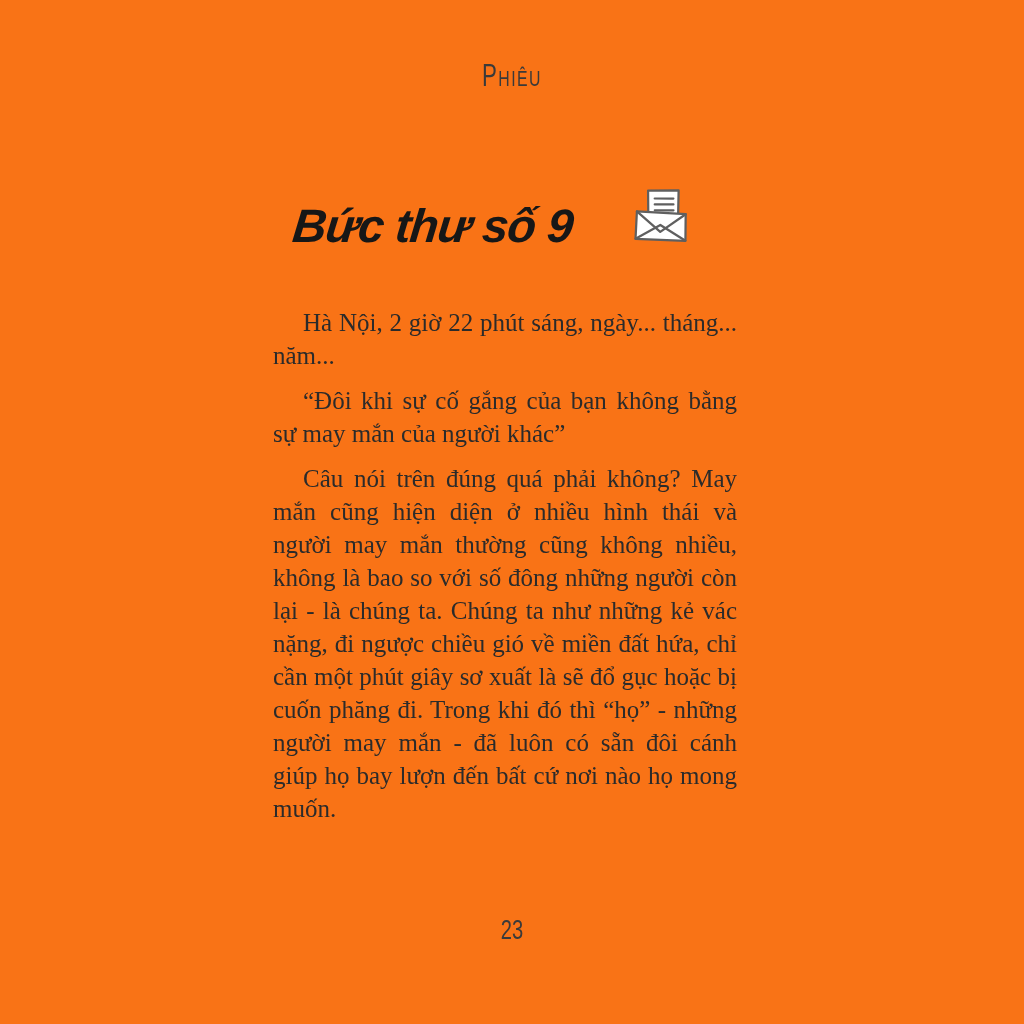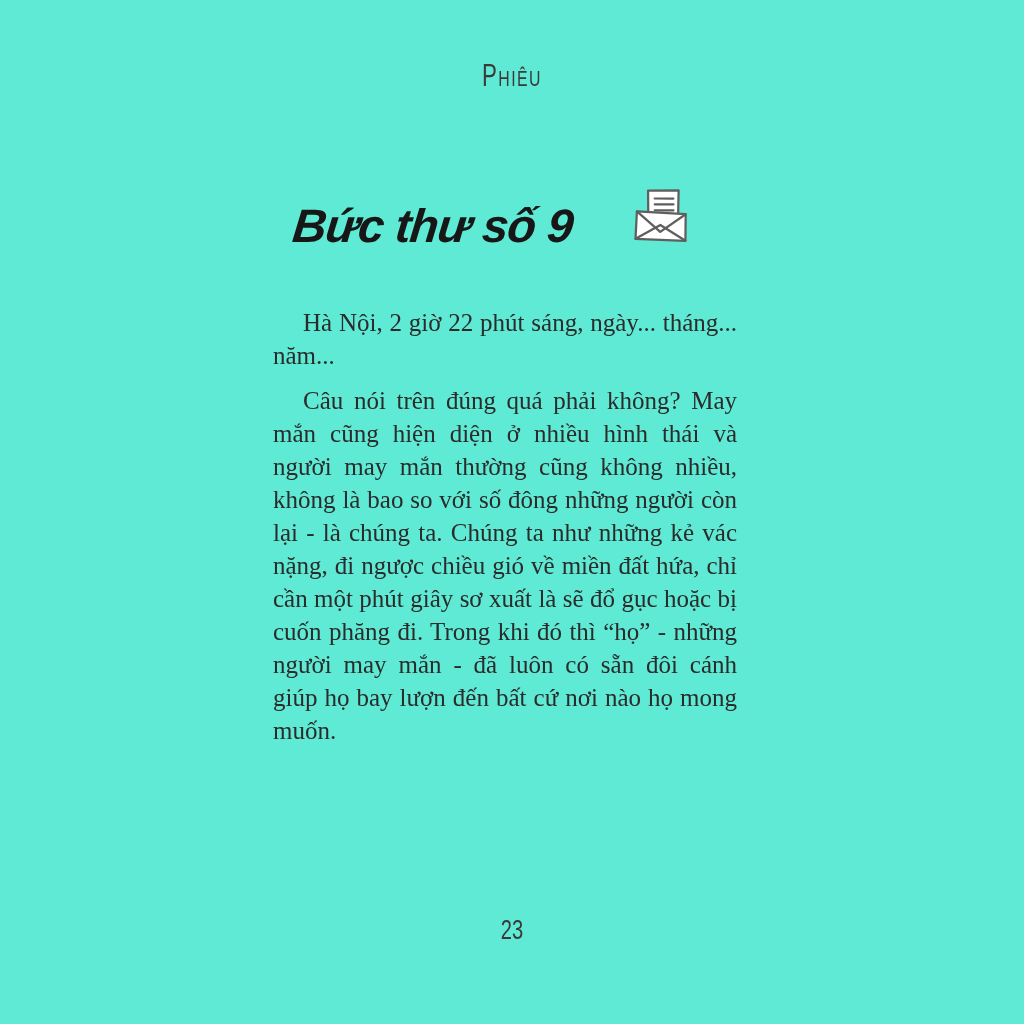--- a/index.html
+++ b/index.html
@@ -1,19 +1,19 @@
 <!DOCTYPE html>
 <html><head>
 <meta charset="utf-8">
 <style>
   html,body{margin:0;padding:0;background:#ffffff;}
   .page{
     position:relative;
     width:1024px;height:1024px;
-    background:#5eead4;
+    background:#f97316;
     overflow:hidden;
     font-family:"Liberation Serif", serif;
     color:#2e2e2e;
   }
   .running-header{
     position:absolute;
     top:58px;left:0;width:1024px;
     text-align:center;
     font-family:"Liberation Sans", sans-serif;
     font-variant:small-caps;
@@ -86,18 +86,19 @@
           <polygon points="11,30 61,25 65,52 14,58"></polygon>
           <polyline points="11,30 38,47 61,25" fill="none"></polyline>
           <polyline points="14,58 37,40 65,52" fill="none"></polyline>
         </g>
       </svg>
     </div>
   </div>
 
   <div class="body-text">
     <p>Hà Nội, 2 giờ 22 phút sáng, ngày... tháng... năm...</p>
+    <p>“Đôi khi sự cố gắng của bạn không bằng sự may mắn của người khác”</p>
     <p>Câu nói trên đúng quá phải không? May mắn cũng hiện diện ở nhiều hình thái và người may mắn thường cũng không nhiều, không là bao so với số đông những người còn lại - là chúng ta. Chúng ta như những kẻ vác nặng, đi ngược chiều gió về miền đất hứa, chỉ cần một phút giây sơ xuất là sẽ đổ gục hoặc bị cuốn phăng đi. Trong khi đó thì “họ” - những người may mắn - đã luôn có sẵn đôi cánh giúp họ bay lượn đến bất cứ nơi nào họ mong muốn.</p>
   </div>
 
   <div class="page-number">23</div>
 
 </div>
 
 </body></html>

